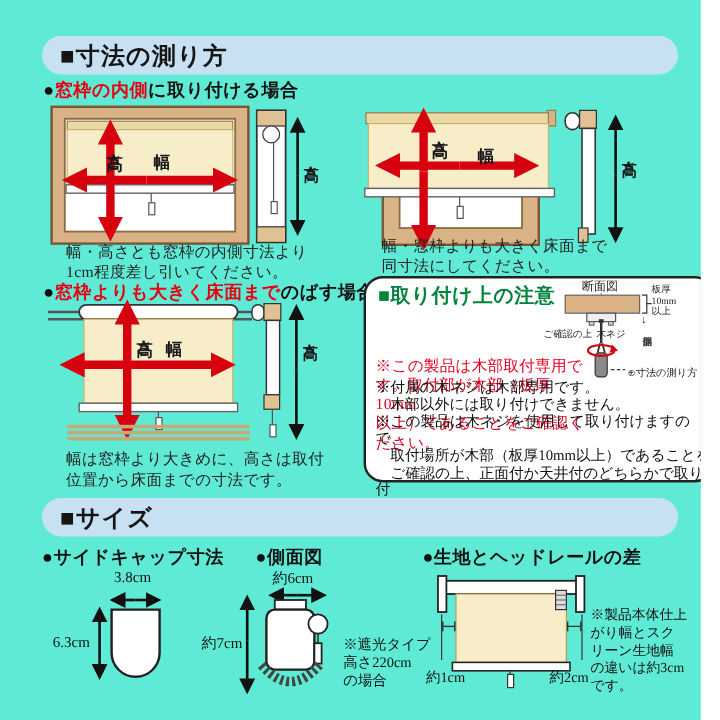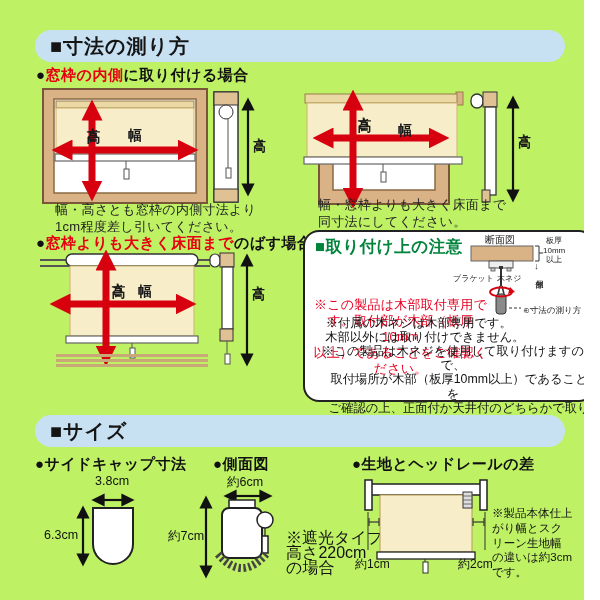--- a/index.html
+++ b/index.html
@@ -1,30 +1,30 @@
 <!DOCTYPE html>
 <html><head>
 <meta charset="utf-8">
 <style>
   html,body{margin:0;padding:0;background:#fff;}
-  #page{position:relative;width:584px;height:600px;background:#bef264;overflow:hidden;
-        font-family:Liberation Sans, sans-serif;color:#111;}
+  #page{position:relative;width:584px;height:600px;background:#5eead4;overflow:hidden;
+        font-family:Liberation Serif, serif;color:#111;}
   .banner{position:absolute;left:35px;width:530px;height:32px;border-radius:16px;
           background:#c8e1f2;display:flex;align-items:center;}
   .banner span{font-size:20px;font-weight:bold;color:#151515;padding-left:15px;letter-spacing:1px;}
   .case-h{position:absolute;font-size:15px;font-weight:bold;white-space:nowrap;letter-spacing:.5px;}
   .case-h .red{color:#e60012;}
   .cap{position:absolute;font-size:13px;line-height:16.5px;color:#222;white-space:pre-line;letter-spacing:.3px;}
   .vlabel{position:absolute;writing-mode:vertical-rl;text-orientation:upright;
           font-weight:bold;color:#1a1a1a;letter-spacing:1px;line-height:1;}
   .alabel{position:absolute;font-weight:bold;color:#1a1a1a;}
   .dim{position:absolute;font-size:12.5px;color:#111;white-space:nowrap;}
-  .smallnote{position:absolute;font-size:16px;line-height:15px;color:#111;white-space:pre-line;}
+  .smallnote{position:absolute;font-size:12px;line-height:15px;color:#111;white-space:pre-line;}
   #notice{position:absolute;left:303px;top:230px;width:292px;height:172px;background:#fff;
-          border:2.5px solid #222;border-radius:16px;box-sizing:border-box;text-align:center;}
+          border:2.5px solid #222;border-radius:16px;box-sizing:border-box;}
   #notice .ntitle{position:absolute;left:10px;top:4px;font-size:16.5px;font-weight:bold;color:#00843c;letter-spacing:.5px;}
   #notice .warn{position:absolute;left:8px;top:48px;width:175px;font-size:13px;line-height:16px;
                 color:#e60021;white-space:pre-line;letter-spacing:.2px;margin-top:17px;}
   #notice .bnote{position:absolute;left:8px;font-size:12.3px;line-height:14.2px;color:#111;white-space:pre-line;}
   .tinylbl{position:absolute;font-size:8px;line-height:9.5px;color:#222;white-space:pre-line;}
   svg{position:absolute;overflow:visible;}
 </style>
 </head>
 <body>
 
@@ -165,20 +165,22 @@
       <rect x="185" y="104" width="5" height="10" fill="#ffffff" stroke="#555" stroke-width="1"></rect>
     </g>
     <g>
       <line x1="207" y1="58" x2="207" y2="10" stroke="#111" stroke-width="2.2" marker-end="url(#ba)"></line>
       <line x1="207" y1="58" x2="207" y2="110" stroke="#111" stroke-width="2.2" marker-end="url(#ba)"></line>
     </g>
   </svg>
   <div class="vlabel" style="left:112px;top:272px;font-size:14px;">高さ</div>
   <div class="alabel" style="left:138px;top:283px;font-size:14px;">幅</div>
   <div class="vlabel" style="left:252px;top:276px;font-size:13px;">高さ</div>
+  <div class="cap" style="left:55px;top:375px;">幅は窓枠より大きめに、高さは取付
+位置から床面までの寸法です。</div>
 
   <div id="notice">
     <div class="ntitle">■取り付け上の注意</div>
     <div class="warn">※この製品は木部取付専用で
 す。取付部が木部（板厚10mm
 以上）であることをご確認く
 ださい。</div>
 
     <svg style="left:158px;top:2px;" width="132" height="104">
       <line x1="38" y1="6" x2="38" y2="30" stroke="#b0885a" stroke-width="1" stroke-dasharray="2,2"></line>
@@ -204,21 +206,21 @@
       </g>
       <g>
         <ellipse cx="38" cy="58" rx="11" ry="4.5" fill="none" stroke="#d7000f" stroke-width="1.8"></ellipse>
         <polygon points="47,53 52,58 45,60" fill="#d7000f"></polygon>
       </g>
     </svg>
     <div class="tinylbl" style="left:180px;top:3px;font-size:10px;">断面図</div>
     <div class="tinylbl" style="left:238px;top:4px;">板厚
 10mm
 以上</div>
-    <div class="tinylbl" style="left:148px;top:42px;">ブラケット</div>
+    <div class="tinylbl" style="left:148px;top:42px;">ご確認の上</div>
     <div class="tinylbl" style="left:192px;top:42px;">木ネジ</div>
     <div class="tinylbl" style="left:228px;top:30px;font-size:9px;transform:rotate(90deg);">→</div>
     <div class="tinylbl" style="left:229px;top:42px;writing-mode:vertical-rl;text-orientation:upright;">部屋側</div>
     <div class="tinylbl" style="left:218px;top:74px;font-size:8.5px;">⊕寸法の測り方</div>
 
     <div class="bnote" style="top:84px;">※付属の木ネジは木部専用です。
 　木部以外には取り付けできません。</div>
     <div class="bnote" style="top:112px;">※この製品は木ネジを使用して取り付けますので、
 　取付場所が木部（板厚10mm以上）であることを
 　ご確認の上、正面付か天井付のどちらかで取り付

